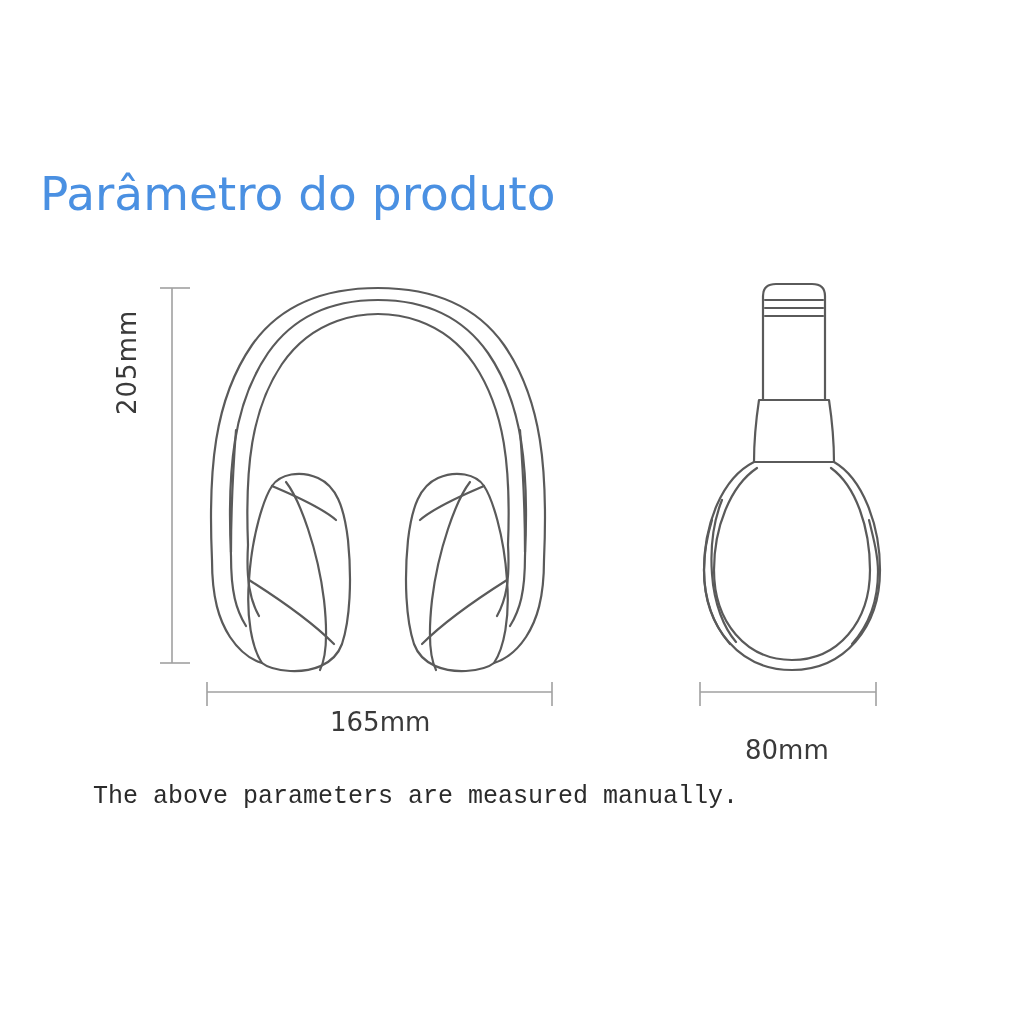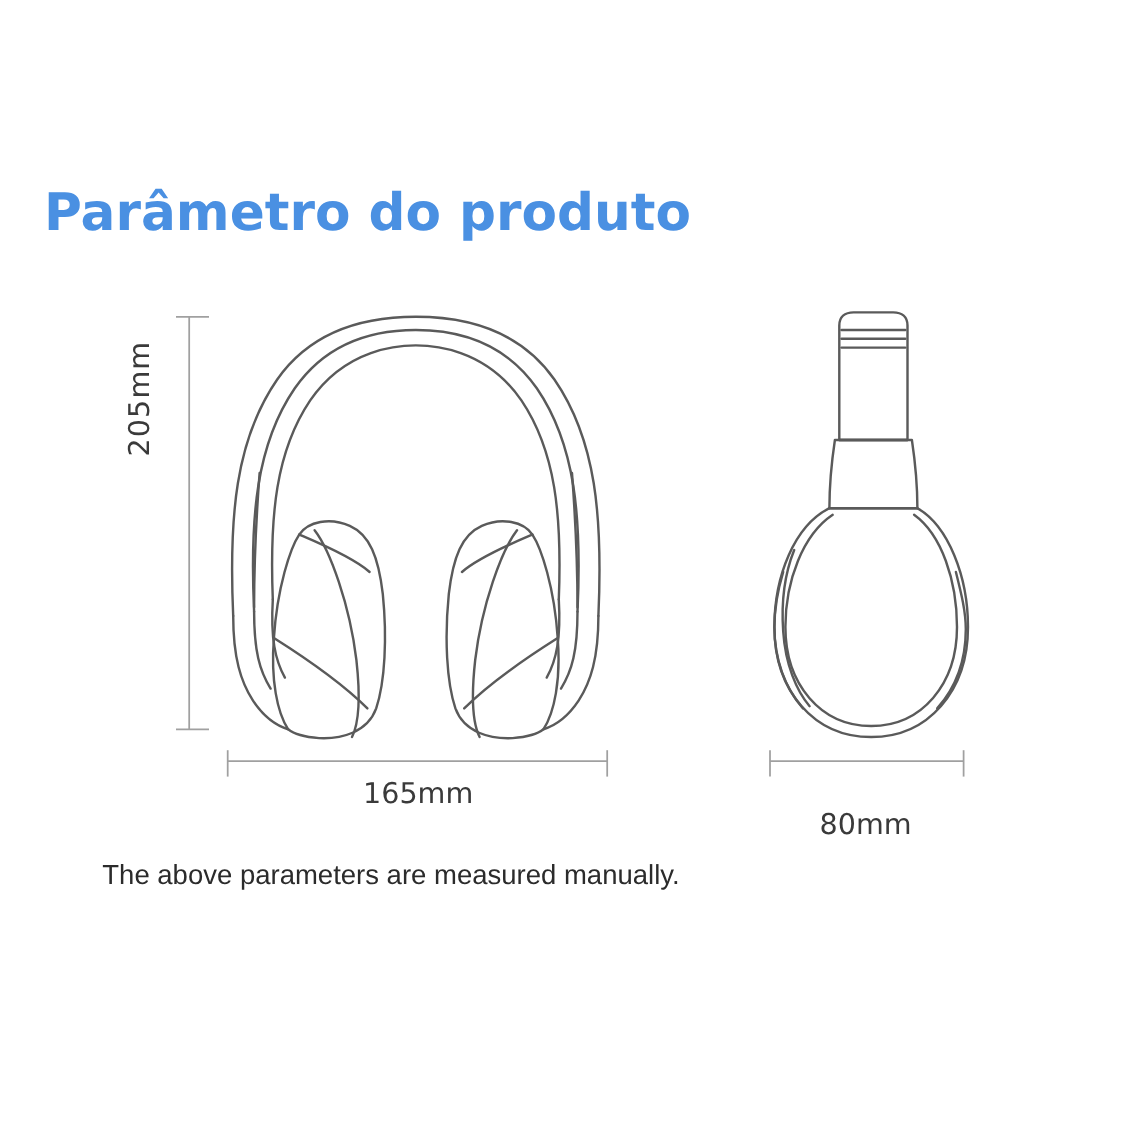--- a/index.html
+++ b/index.html
@@ -18,21 +18,21 @@
     width: 1024px;
     height: 1024px;
     background: #ffffff;
   }
   .title {
     position: absolute;
     left: 40px;
     top: 166px;
     font-family: "DejaVu Sans", sans-serif;
     font-size: 47px;
-    font-weight: bold;
+    font-weight: normal;
     color: #4a90e2;
     letter-spacing: 0px;
     white-space: nowrap;
   }
   .diagram {
     position: absolute;
     left: 0;
     top: 0;
     width: 1024px;
     height: 1024px;
@@ -56,21 +56,21 @@
     left: 330px;
     top: 707px;
   }
   #label-width-side {
     left: 745px;
     top: 735px;
   }
   .note {
     position: absolute;
     left: 93px;
-    font-family: Liberation Sans, sans-serif;
+    font-family: Liberation Mono, monospace;
     font-size: 25px;
     color: #2b2b2b;
     white-space: nowrap;
   }
   #note-line-1 { top: 782px; }
   #note-line-2 { top: 815px; }
 </style>
 </head>
 <body>
 

